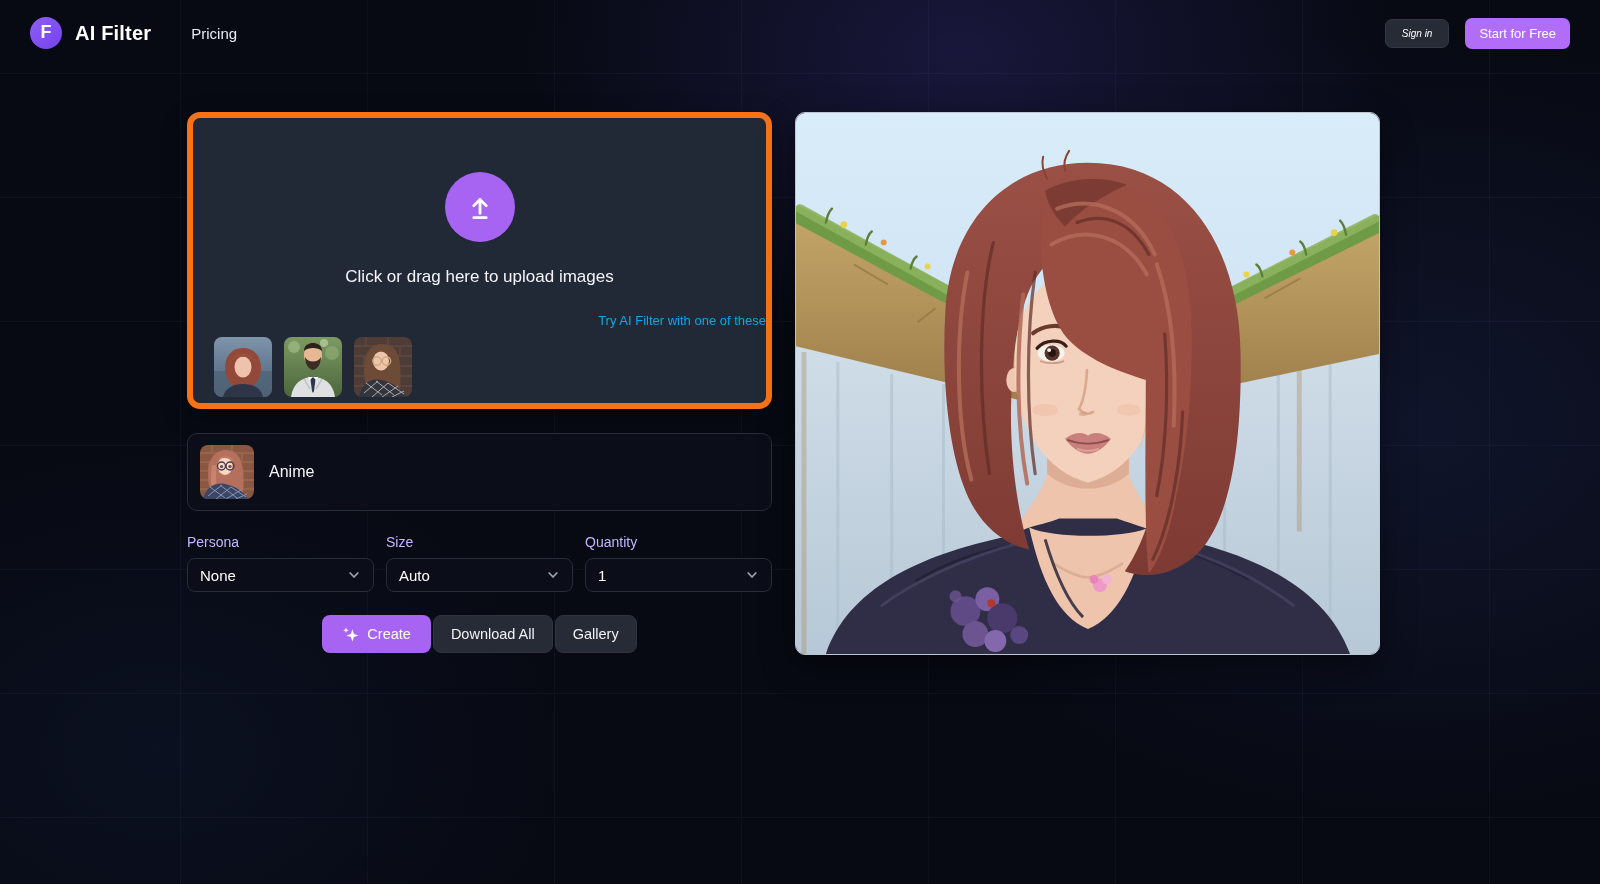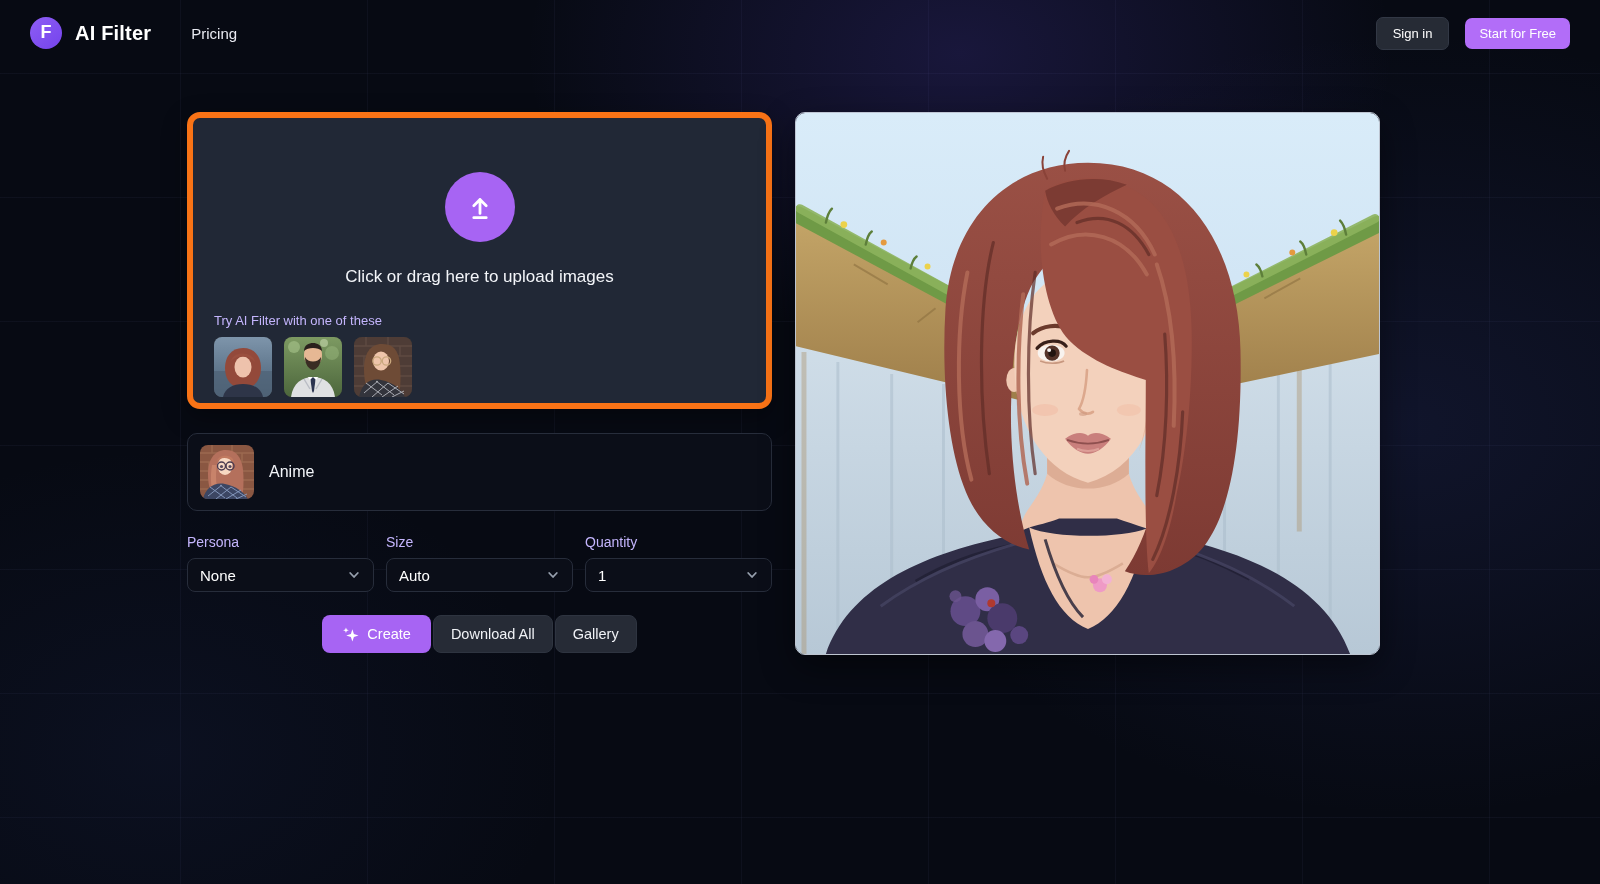--- a/index.html
+++ b/index.html
@@ -44,21 +44,21 @@
     display:flex; align-items:center; justify-content:center; cursor:pointer;
     flex:0 0 auto;
   }
   .logo span{ color:#fff; font-size:18px; font-weight:bold; transform:translateY(-1px); }
   .brand{ margin-left:13px; font-size:20px; font-weight:bold; letter-spacing:.2px; }
   .nav-link{ margin-left:40px; font-size:15px; color:#e8eaf1; cursor:pointer; }
   .header-spacer{ flex:1; }
   .btn{ border:none; cursor:pointer; font-family:inherit; color:#fff; }
   .btn-signin{
     background:#262b35; border:1px solid #323845; border-radius:7px;
-    font-size:13px; padding:8px 16px;
+    font-size:10px; padding:8px 16px;font-style:italic;
   }
   .btn-cta{
     margin-left:16px; background:var(--cta); border-radius:7px;
     font-size:13px; padding:8px 14px;
   }
 
   
   .hero{ position:relative; text-align:center; z-index:2; }
   .hero h1{ margin-top:56px; font-size:46px; font-weight:bold; letter-spacing:-.5px; }
   .hero p{
@@ -79,21 +79,21 @@
     height:297px; background:var(--panel);
     border:6px solid #f97316; border-radius:13px;
     box-shadow:0 8px 24px rgba(0,0,0,.35);
     cursor:pointer;
   }
   .upload-circle{
     width:70px; height:70px; border-radius:50%; background:var(--accent);
     margin:54px auto 0; display:flex; align-items:center; justify-content:center;
   }
   .upload-caption{ text-align:center; margin-top:25px; font-size:17px; color:#f3f5f9; }
-  .samples-label{ margin:26px 0 0 21px; font-size:13px; color:#c4b5fd; }
+  .samples-label{ margin:26px 0 0 21px; font-size:13px; color:#0ea5e9;text-align:right; }
   .samples-row{ display:flex; gap:12px; margin:9px 0 0 21px; }
   .sample-thumb{
     width:58px; height:60px; border-radius:8px; overflow:hidden; cursor:pointer;
     flex:0 0 auto; background:#333;
   }
   .sample-thumb svg{ display:block; width:100%; height:100%; }
 
   
   .style-picker{
     margin-top:24px; height:78px; background:var(--field-bg);

